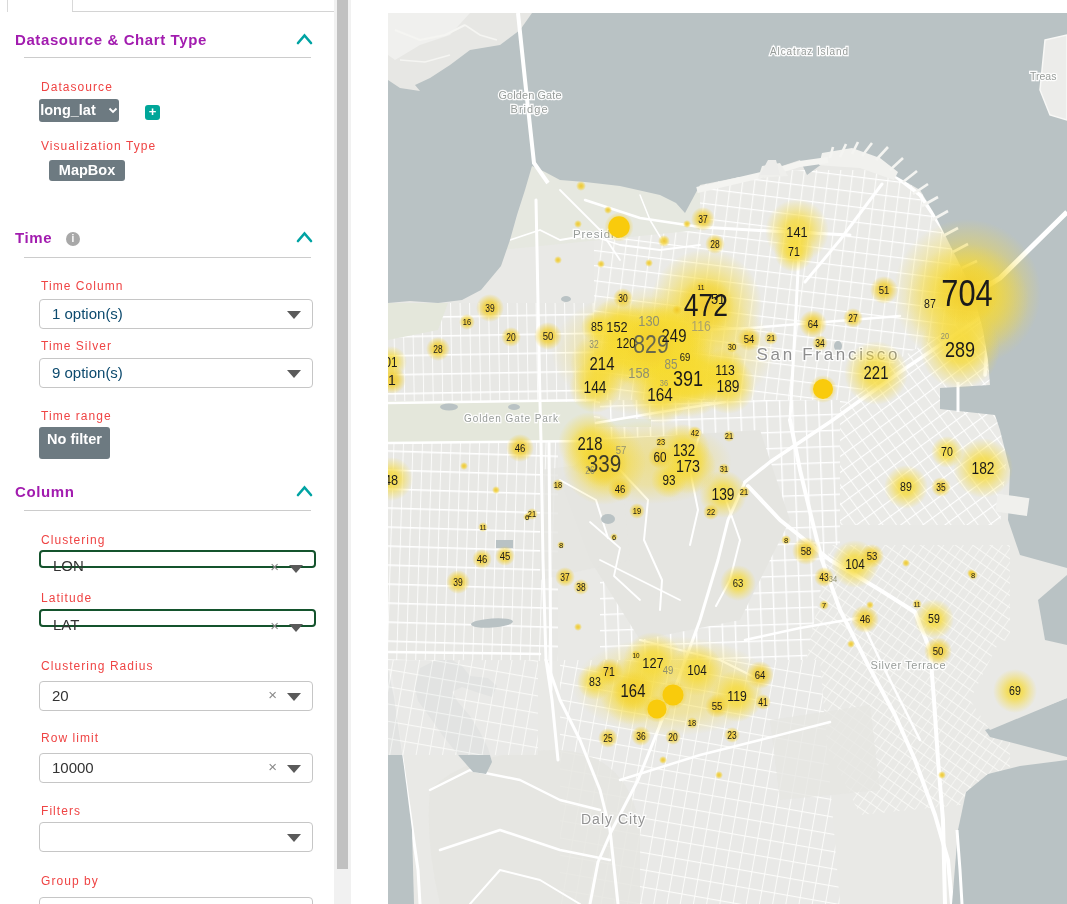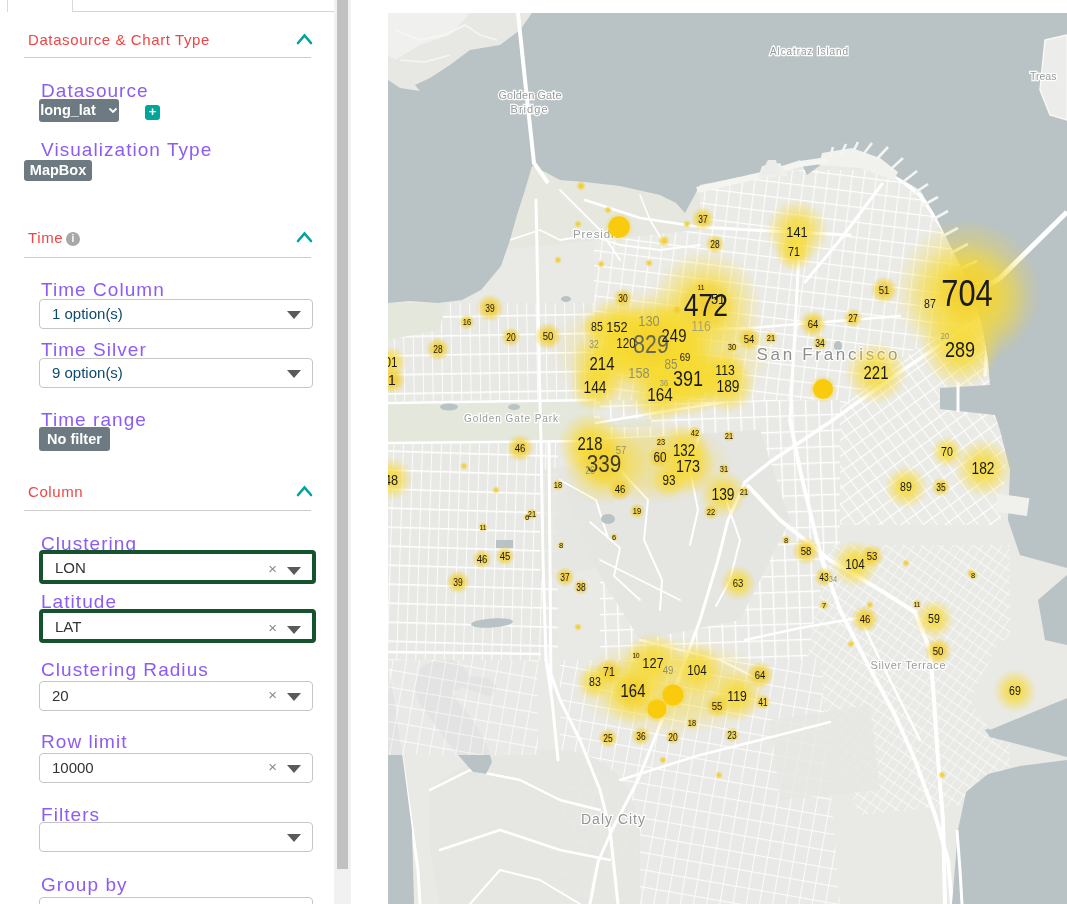--- a/index.html
+++ b/index.html
@@ -1,24 +1,24 @@
 <!DOCTYPE html>
 <html><head><meta charset="utf-8"><style>
 html,body{margin:0;padding:0;width:1067px;height:904px;background:#fff;overflow:hidden;
 font-family:"Liberation Sans",sans-serif;}
 #panel{position:absolute;left:0;top:0;width:335px;height:904px;background:#fff;}
 .abs{position:absolute;}
-.hdr{position:absolute;left:28px;font-size:15px;letter-spacing:0.6px;color:#ef4444;}
+.hdr{position:absolute;left:15px;font-size:15px;letter-spacing:0.6px;color:#a21caf;font-weight:bold;}
 .hr{position:absolute;left:24px;width:287px;height:1px;background:#cccccc;}
-.lbl{position:absolute;left:41px;font-size:19px;letter-spacing:1.05px;color:#8b5cf6;}
+.lbl{position:absolute;left:41px;font-size:12px;letter-spacing:1.05px;color:#ef4444;}
 .gbtn{position:absolute;background:#6d7a81;color:#fff;border-radius:3px;
 font-size:14.5px;font-weight:bold;text-align:center;}
 .sel{position:absolute;left:39px;width:274px;height:30px;border:1px solid #c6c6c6;
 border-radius:4px;background:#fff;box-sizing:border-box;}
-.sel.red{border:4px solid #14532d;height:34px;width:277px;}
+.sel.red{border:2px solid #14532d;height:18px;width:277px;}
 .sel .txt{position:absolute;left:12px;top:0;font-size:15px;color:#333;line-height:27px;}
 .sel .ph{color:#0c4a6e;}
 .sel .x{position:absolute;right:35px;top:4px;font-size:15px;color:#8a8a8a;}
 .caret{position:absolute;right:11px;width:0;height:0;border-left:7.5px solid transparent;
 border-right:7.5px solid transparent;border-top:8.5px solid #5a5a5a;}
 .chev{position:absolute;left:296px;width:17px;height:12px;}
 </style></head>
 <body>
 <div id="panel">
 <div class="abs" style="left:7px;top:0;width:1px;height:12px;background:#d9d9d9"></div>
@@ -29,39 +29,39 @@
       <path d="M2 10 L8.5 2.5 L15 10" stroke="#00a3a3" stroke-width="2.6" fill="none" stroke-linecap="round"></path>
     </svg>
 <div class="hr" style="top:57px"></div>
 <div class="lbl" style="top:80px">Datasource</div>
 <div class="gbtn" style="left:39px;top:99px;width:80px;height:23px;line-height:23px">long_lat&nbsp;&nbsp;
 <svg width="10" height="7" viewBox="0 0 10 7" style="vertical-align:1px">
         <path d="M1.5 1.5 L5 5 L8.5 1.5" stroke="#fff" stroke-width="1.8" fill="none"></path>
       </svg></div>
 <div class="abs" style="left:145px;top:105px;width:15px;height:15px;background:#00a699;border-radius:3px;color:#fff;font-weight:bold;font-size:13px;text-align:center;line-height:14px">+</div>
 <div class="lbl" style="top:139px">Visualization Type</div>
-<div class="gbtn" style="left:24px;top:160px;width:68px;height:21px;line-height:21px">MapBox</div>
+<div class="gbtn" style="left:49px;top:160px;width:76px;height:21px;line-height:21px">MapBox</div>
 <div class="hdr" style="top:229px">Time&nbsp;&nbsp;</div>
 <div class="abs" style="left:66px;top:232px;width:14px;height:14px;border-radius:50%;background:#a8a8a8;color:#fff;font-size:10px;font-weight:bold;text-align:center;line-height:14px">i</div>
 <svg class="chev" style="top:231px" viewBox="0 0 17 12">
       <path d="M2 10 L8.5 2.5 L15 10" stroke="#00a3a3" stroke-width="2.6" fill="none" stroke-linecap="round"></path>
     </svg>
 <div class="hr" style="top:257px"></div>
 <div class="lbl" style="top:279px">Time Column</div>
 <div class="sel" style="top:299px">
       <span class="txt ph">1 option(s)</span>
       <span class="caret" style="top:11px"></span>
     </div>
 <div class="lbl" style="top:339px">Time Silver</div>
 <div class="sel" style="top:358px">
       <span class="txt ph">9 option(s)</span>
       <span class="caret" style="top:11px"></span>
     </div>
 <div class="lbl" style="top:409px">Time range</div>
-<div class="gbtn" style="left:39px;top:427px;width:71px;height:24px;line-height:24px">No filter</div>
+<div class="gbtn" style="left:39px;top:427px;width:71px;height:32px;line-height:24px">No filter</div>
 <div class="hdr" style="top:483px">Column</div>
 <svg class="chev" style="top:485px" viewBox="0 0 17 12">
       <path d="M2 10 L8.5 2.5 L15 10" stroke="#00a3a3" stroke-width="2.6" fill="none" stroke-linecap="round"></path>
     </svg>
 <div class="hr" style="top:510px"></div>
 <div class="lbl" style="top:533px">Clustering</div>
 <div class="sel red" style="top:550px">
       <span class="txt">LON</span>
       <span class="x" style="top:6px">×</span>
       <span class="caret" style="top:13px"></span>

